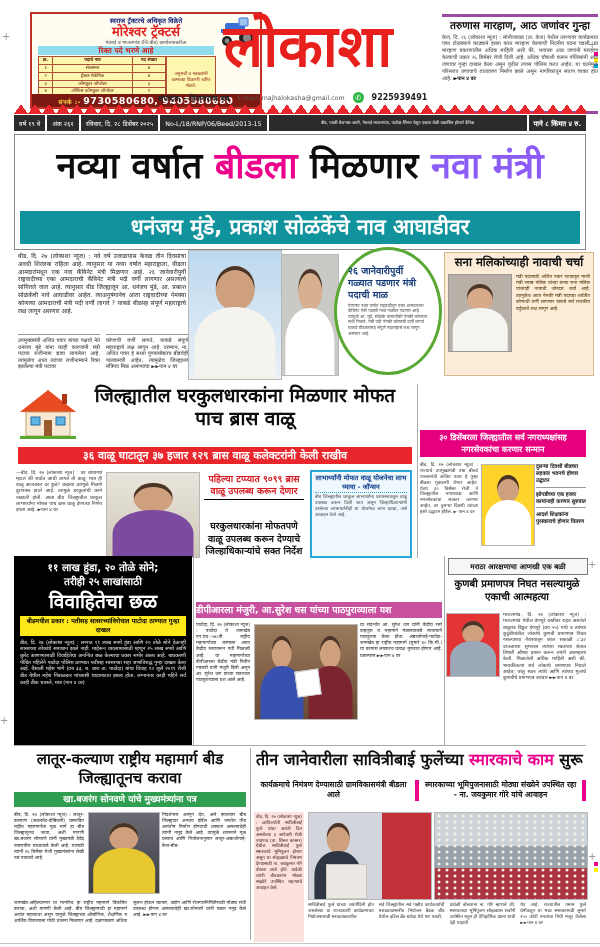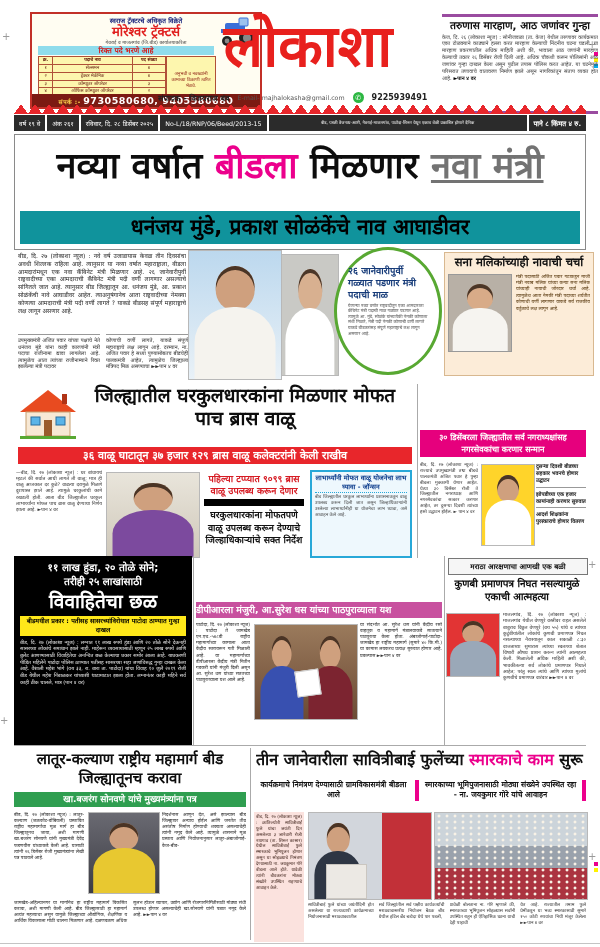--- a/index.html
+++ b/index.html
@@ -50,22 +50,22 @@
         background:conic-gradient(from 145deg at 50% 0%,#e8262b 0deg 70deg,transparent 70deg 360deg) 0 0/14px 10px repeat-x;}
   #bar{left:14px;top:115px;width:572px;height:16px;display:flex;gap:2px;}
   #bar .seg{background:#2b2b2b;color:#fff;display:flex;align-items:center;justify-content:center;
             font-size:6.3px;padding:0 5px;white-space:nowrap;}
   #bar .seg.grow{flex:1;font-size:4.2px;white-space:normal;line-height:1.2;text-align:center;}
   #bar .seg.last{font-size:6.8px;font-weight:bold;}
 
   
   #lead{left:14px;top:134px;width:570px;height:114px;border:1.5px solid #8a8a8a;background:#fff;}
   #lead .hl{margin-top:9px;text-align:center;font-size:36px;font-weight:900;white-space:nowrap;line-height:1.2;overflow:hidden;}
-  #lead .hl .k{color:#0d0d0d;} #lead .hl .m{color:#ec008c;} #lead .hl .r{color:#737373;text-decoration:underline;}
-  #lead .sub{position:absolute;left:5px;right:5px;bottom:5px;background:#10939c;color:#000000;
+  #lead .hl .k{color:#0d0d0d;} #lead .hl .m{color:#ec008c;} #lead .hl .r{color:#8b5cf6;}
+  #lead .sub{position:absolute;left:5px;right:5px;bottom:5px;background:#10939c;color:#ffffff;
              font-size:21px;font-weight:900;text-align:center;height:33px;line-height:33px;white-space:nowrap;overflow:hidden;}
 
   #lbody{left:18px;top:252px;width:168px;height:80px;font-size:6px;line-height:1.3;color:#222;overflow:hidden;}
   #lcols{left:18px;top:334px;width:170px;height:46px;display:flex;gap:6px;}
   #lcols .lc{flex:1;font-size:5.2px;line-height:1.26;color:#333;border-top:1px solid #999;padding-top:2px;overflow:hidden;}
 
   
   .photo{position:absolute;overflow:hidden;border:1px solid #b8b8b8;}
   .person{position:absolute;left:0;top:0;width:100%;height:100%;}
   .person::before{content:"";position:absolute;top:12%;left:50%;transform:translateX(-50%);
@@ -85,21 +85,21 @@
   #sana .sph{position:relative;width:62px;height:76px;background:#b8b0a6;border:1px solid #999;flex:none;overflow:hidden;}
   #sana .sbd{font-size:4.7px;color:#5a3a10;text-align:justify;line-height:1.35;overflow:hidden;}
 
   
   #house{left:18px;top:388px;width:60px;height:54px;}
   #sandhl{left:80px;top:384px;width:330px;text-align:center;font-size:19px;font-weight:900;line-height:1.2;color:#0d0d0d;}
   #sandsub{left:18px;top:447px;width:394px;height:17px;background:#e8262b;color:#fff;font-size:10.8px;
            font-weight:900;text-align:center;line-height:17px;white-space:nowrap;overflow:hidden;}
   #sandcol{left:16px;top:470px;width:86px;height:88px;font-size:4.8px;line-height:1.28;color:#333;overflow:hidden;}
   #sandmid{left:204px;top:473px;width:100px;text-align:center;}
-  #sandmid .red{font-size:9.3px;font-weight:900;color:#d61c24;line-height:1.3;border-bottom:7px solid #000000;padding-bottom:2px;margin-bottom:3px;}
+  #sandmid .red{font-size:9.3px;font-weight:900;color:#d61c24;line-height:1.3;border-bottom:1px solid #000000;padding-bottom:2px;margin-bottom:20px;}
   #sandmid .blk{font-size:9.3px;font-weight:900;color:#111;line-height:1.35;}
   #sandbox{left:310px;top:470px;width:102px;height:88px;border:2px solid #28a8d8;background:#eef8fd;padding:2px 3px;box-sizing:border-box;}
   #sandbox .bt{font-size:6.6px;font-weight:900;color:#0c3c8c;text-align:center;line-height:1.3;
                border-bottom:1px dotted #28a8d8;padding-bottom:1px;}
   #sandbox .bb{font-size:4.5px;color:#444;text-align:justify;line-height:1.3;margin-top:1px;overflow:hidden;height:56px;}
 
   .vline{position:absolute;width:1px;background:#aaa;}
   .hline{position:absolute;height:1px;background:#aaa;}
 
   

